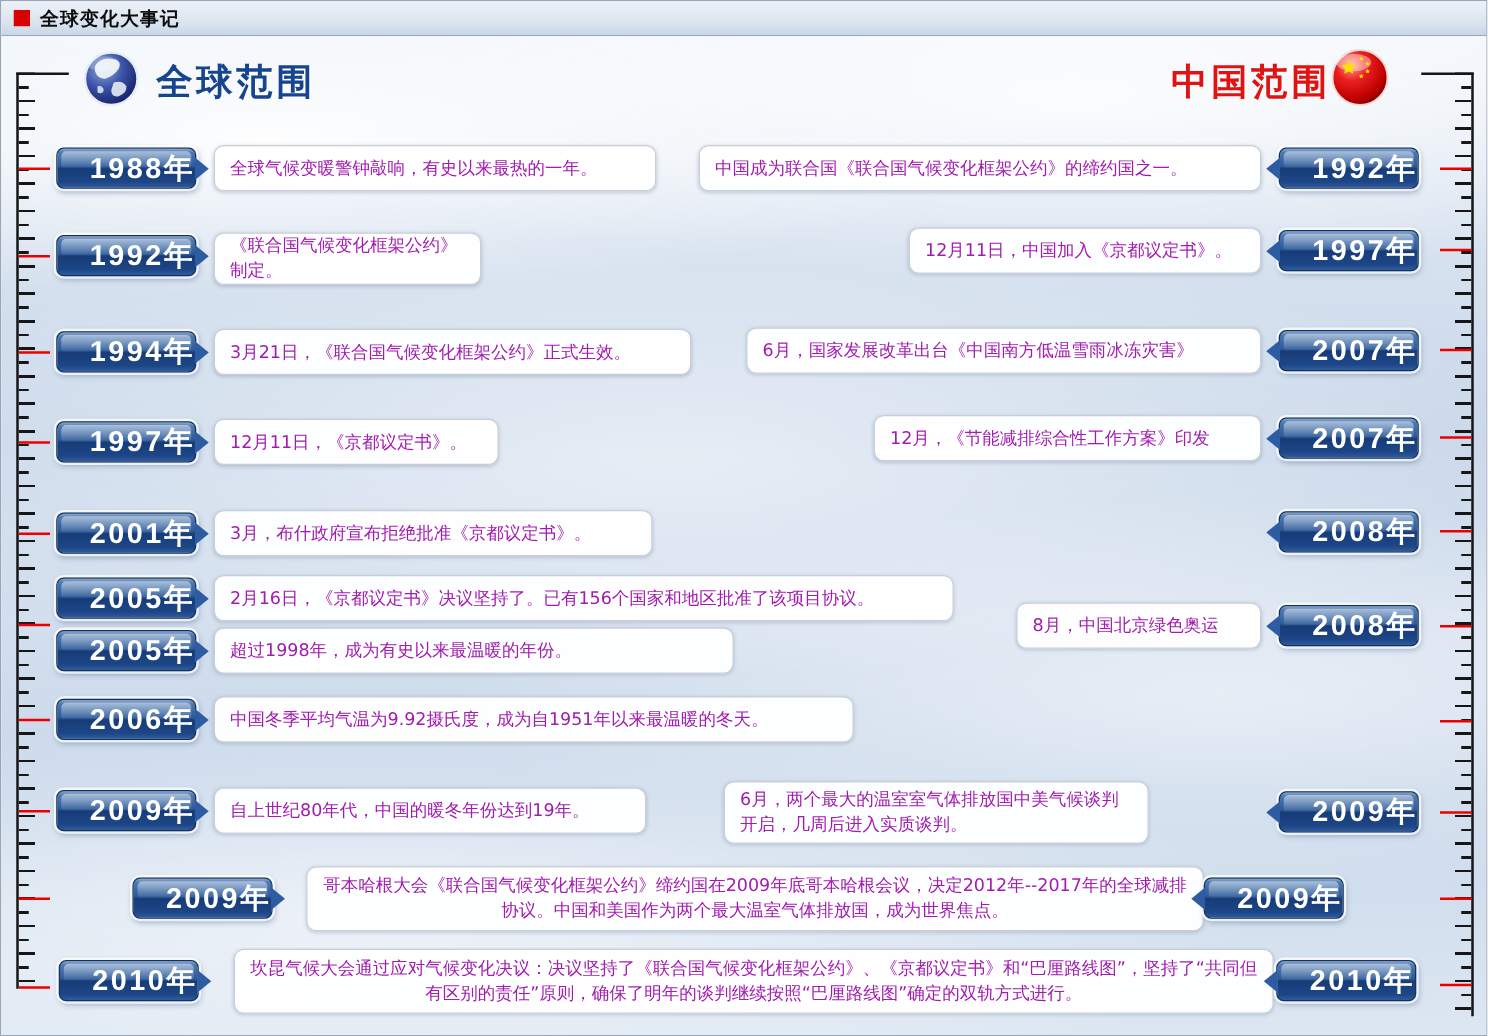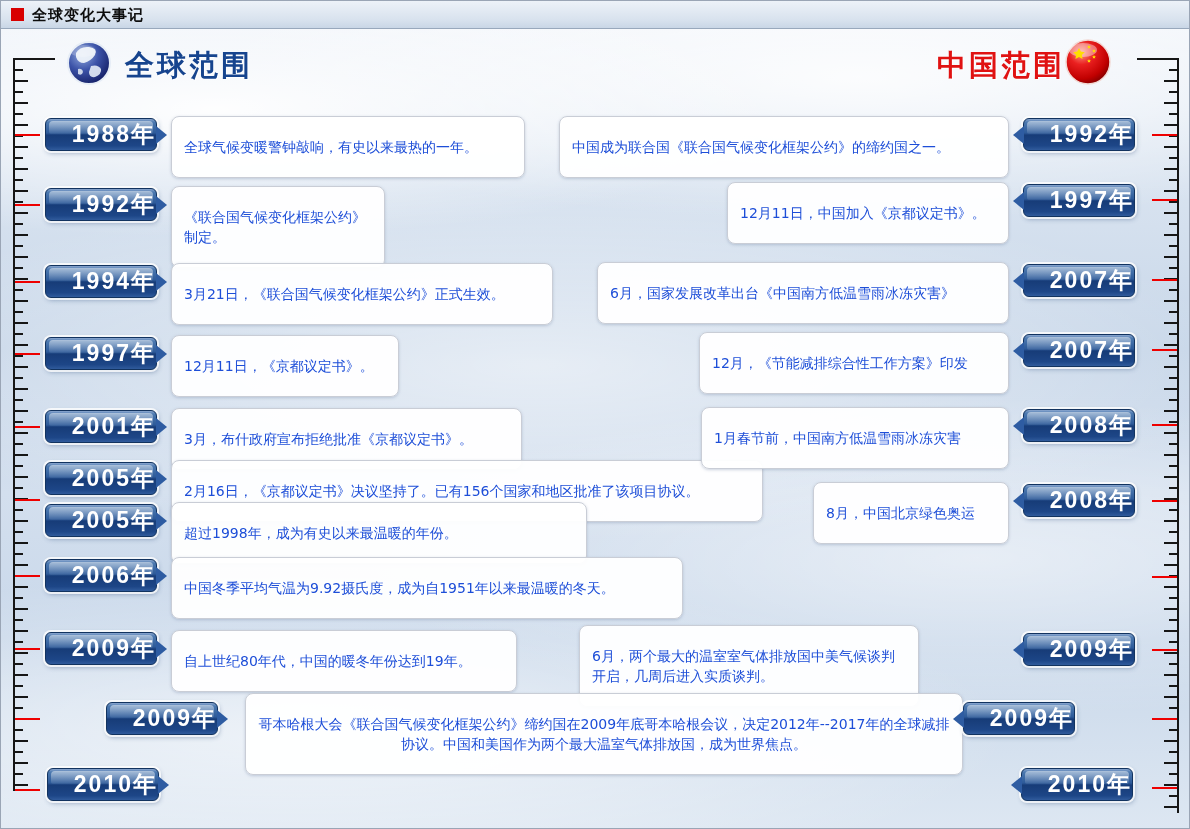--- a/index.html
+++ b/index.html
@@ -80,21 +80,21 @@
     content:"";position:absolute;left:-11px;top:50%;transform:translateY(-50%);
     border:9px solid transparent;border-left:0;border-right:11px solid #2e5ca2;
   }
   
   .box{
     position:absolute;box-sizing:border-box;min-height:37px;
     background:rgba(255,255,255,.95);
     border:1px solid #c9cdd6;border-radius:8px;
     box-shadow:0 1px 3px rgba(110,130,160,.35);
     display:flex;align-items:center;
-    padding:20px 12px;font-size:14px;color:#1d4ed8;line-height:20px;
+    padding:0 12px;font-size:14px;color:#a21caf;line-height:20px;
   }
   .box-center{justify-content:center;text-align:center;margin-left:12px;}
 </style>
 </head>
 <body>
 
 <div class="page">
 
   <div class="titlebar">
     <span class="red-sq"></span>
@@ -228,38 +228,38 @@
     <div class="box" style="left:596px;top:233px;width:412px">
         <span>6月，国家发展改革出台《中国南方低温雪雨冰冻灾害》</span>
       </div>
     <div class="badge b-right" style="left:1022px;top:235px"><span>2007年</span></div>
 
     <div class="box" style="left:698px;top:303px;width:310px">
         <span>12月，《节能减排综合性工作方案》印发</span>
       </div>
     <div class="badge b-right" style="left:1022px;top:305px"><span>2007年</span></div>
 
-    <div class="box" style="left:700px;top:378px;width:308px">
-        <span>1月春节前，中国南方低温雪雨冰冻灾害</span>
-      </div>
     <div class="badge b-right" style="left:1022px;top:380px"><span>2008年</span></div>
 
     <div class="box" style="left:812px;top:453px;width:196px">
         <span>8月，中国北京绿色奥运</span>
       </div>
     <div class="badge b-right" style="left:1022px;top:455px"><span>2008年</span></div>
 
     <div class="box" style="left:578px;top:596px;width:340px;min-height:50px">
         <span>6月，两个最大的温室室气体排放国中美气候谈判开启，几周后进入实质谈判。</span>
       </div>
     <div class="badge b-right" style="left:1022px;top:604px"><span>2009年</span></div>
 
     <div class="badge b-left" style="left:105px;top:673px"><span>2009年</span></div>
     <div class="box box-center" style="left:232px;top:664px;width:718px;min-height:52px">
         <span>哥本哈根大会《联合国气候变化框架公约》缔约国在2009年底哥本哈根会议，决定2012年--2017年的全球减排协议。中国和美国作为两个最大温室气体排放国，成为世界焦点。</span>
       </div>
     <div class="badge b-right" style="left:962px;top:673px"><span>2009年</span></div>
 
     <div class="badge b-left" style="left:46px;top:739px"><span>2010年</span></div>
+    <div class="box box-center" style="left:174px;top:730px;width:832px;min-height:52px">
+        <span>坎昆气候大会通过应对气候变化决议：决议坚持了《联合国气候变化框架公约》、《京都议定书》和“巴厘路线图”，坚持了“共同但有区别的责任”原则，确保了明年的谈判继续按照“巴厘路线图”确定的双轨方式进行。</span>
+      </div>
     <div class="badge b-right" style="left:1020px;top:739px"><span>2010年</span></div>
 
   </div>
 </div>
 
 </body></html>

